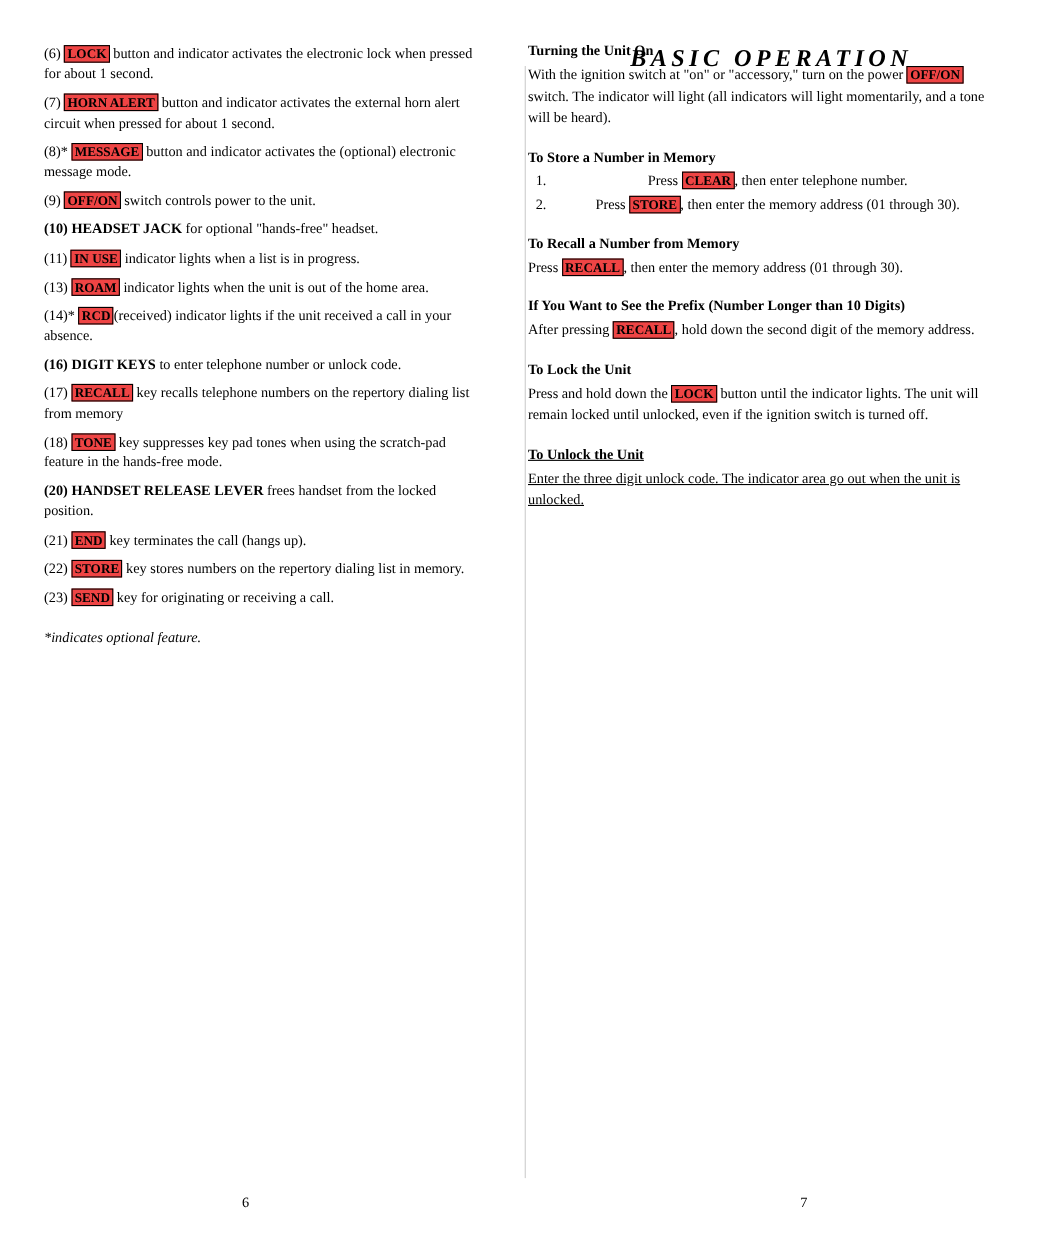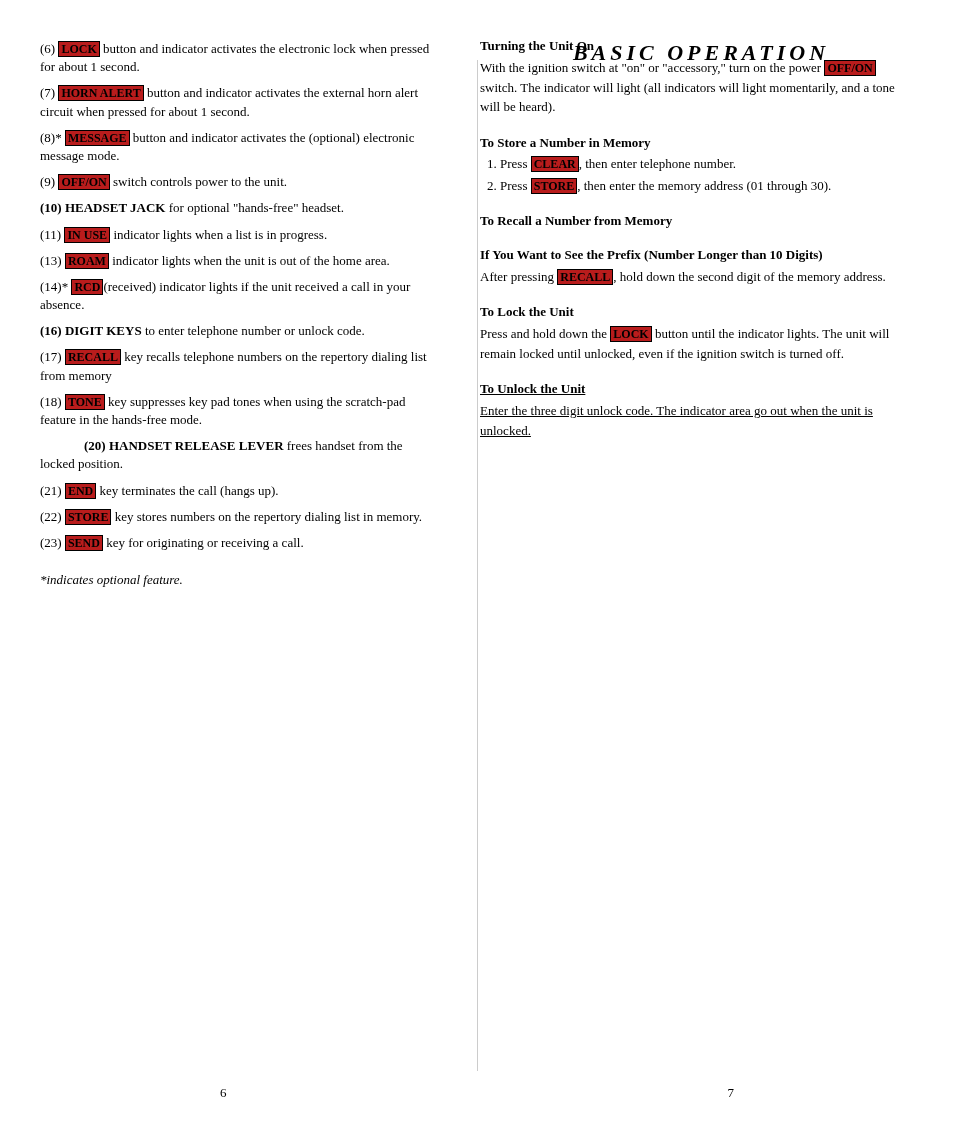--- a/index.html
+++ b/index.html
@@ -39,21 +39,21 @@
     .item {
       margin-bottom: 8px;
       line-height: 1.4;
     }
     kbd, .key {
       border: 1px solid #000;
       padding: 0 2px;
       font-family: inherit;
       font-size: 12px;
       font-weight: bold;
-      background: #b91c1c;
+      background: #ef4444;
       display: inline;
     }
     .section-heading {
       font-weight: bold;
       margin-top: 18px;
       margin-bottom: 4px;
       font-size: 13px;
     }
     .section-body {
       line-height: 1.5;
@@ -72,21 +72,21 @@
     .page-num-right { right: 220px; }
     .divider-line {
       position: absolute;
       top: 60px;
       bottom: 60px;
       left: 477px;
       width: 1px;
       background: #ccc;
     }
     ol.steps { margin-left: 20px; }
-    ol.steps li { margin-bottom: 4px; line-height: 1.4; }
+    ol.steps li { margin-bottom: 4px; line-height: 1.4; text-align: center; }
   </style>
 </head>
 <body>
 
 <div class="page-container">
   <div class="divider-line"></div>
 
   <div style="position:absolute; top:20px; left:460px; right:0; text-align:center;">
     <h1 class="page-title">BASIC  OPERATION</h1>
   </div>
@@ -97,21 +97,21 @@
         <div class="item"><span style="">(7) </span><kbd>HORN ALERT</kbd><span> button and indicator activates the external horn alert circuit when pressed for about 1 second.</span></div>
         <div class="item"><span style="">(8)* </span><kbd>MESSAGE</kbd><span> button and indicator activates the (optional) electronic message mode.</span></div>
         <div class="item"><span style="">(9) </span><kbd>OFF/ON</kbd><span> switch controls power to the unit.</span></div>
         <div class="item"><span style="font-weight:bold;">(10) </span><strong>HEADSET JACK</strong><span> for optional "hands-free" headset.</span></div>
         <div class="item"><span style="">(11) </span><kbd>IN USE</kbd><span> indicator lights when a list is in progress.</span></div>
         <div class="item"><span style="">(13) </span><kbd>ROAM</kbd><span> indicator lights when the unit is out of the home area.</span></div>
         <div class="item"><span style="">(14)* </span><kbd>RCD</kbd><span>(received) indicator lights if the unit received a call in your absence.</span></div>
         <div class="item"><span style="font-weight:bold;">(16) </span><strong>DIGIT KEYS</strong><span> to enter telephone number or unlock code.</span></div>
         <div class="item"><span style="">(17) </span><kbd>RECALL</kbd><span> key recalls telephone numbers on the repertory dialing list from memory</span></div>
         <div class="item"><span style="">(18) </span><kbd>TONE</kbd><span> key suppresses key pad tones when using the scratch-pad feature in the hands-free mode.</span></div>
-        <div class="item"><span style="font-weight:bold;margin-left:44px;">(20) </span><strong>HANDSET RELEASE LEVER</strong><span> frees handset from the locked position.</span></div>
+        <div class="item"><span style="font-weight:bold;">(20) </span><strong>HANDSET RELEASE LEVER</strong><span> frees handset from the locked position.</span></div>
         <div class="item"><span style="">(21) </span><kbd>END</kbd><span> key terminates the call (hangs up).</span></div>
         <div class="item"><span style="">(22) </span><kbd>STORE</kbd><span> key stores numbers on the repertory dialing list in memory.</span></div>
         <div class="item"><span style="">(23) </span><kbd>SEND</kbd><span> key for originating or receiving a call.</span></div>
       </div>
     <p class="italic-note">*indicates optional feature.</p>
   </div>
 
   <div class="right-column" style="">
     <div id="right-sections">
         <div style="margin-bottom: 14px;">
@@ -120,20 +120,21 @@
         </div>
         <div style="margin-bottom: 14px;">
           <div class="section-heading">To Store a Number in Memory</div>
           <ol class="steps">
             <li>Press <kbd>CLEAR</kbd>, then enter telephone number.</li>
             <li>Press <kbd>STORE</kbd>, then enter the memory address (01 through 30).</li>
           </ol>
         </div>
         <div style="margin-bottom: 4px;">
           <div class="section-heading">To Recall a Number from Memory</div>
+          <div class="section-body">Press <kbd>RECALL</kbd>, then enter the memory address (01 through 30).</div>
         </div>
         <div style="margin-bottom: 14px;">
           <div class="section-heading">If You Want to See the Prefix (Number Longer than 10 Digits)</div>
           <div class="section-body">After pressing <kbd>RECALL</kbd>, hold down the second digit of the memory address.</div>
         </div>
         <div style="margin-bottom: 2px;">
           <div class="section-heading">To Lock the Unit</div>
           <div class="section-body">Press and hold down the <kbd>LOCK</kbd> button until the indicator lights. The unit will remain locked until unlocked, even if the ignition switch is turned off.</div>
         </div>
         <div style="margin-bottom: 14px; text-decoration: underline;">

